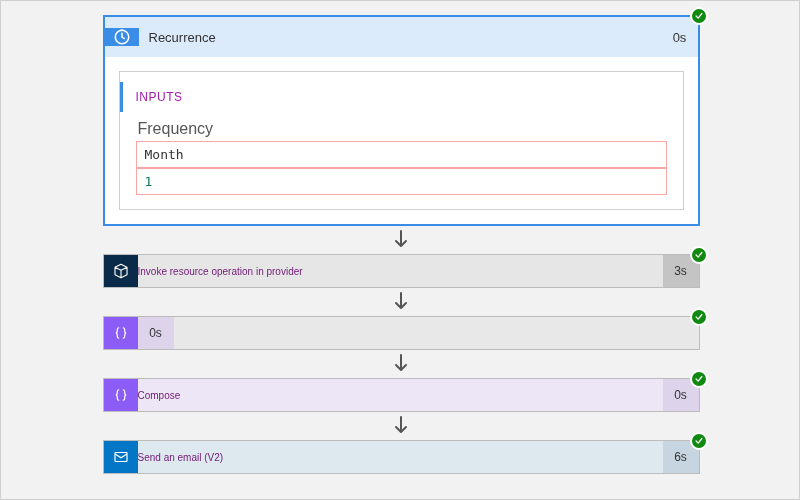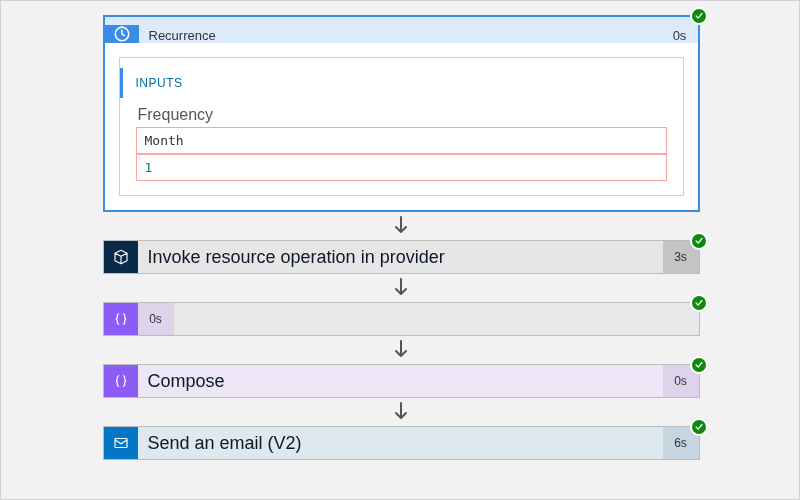--- a/index.html
+++ b/index.html
@@ -33,23 +33,22 @@
     width: 34px;
     display: flex;
     align-items: center;
     justify-content: center;
     flex-shrink: 0;
   }
   .step .label {
     flex: 1;
     display: flex;
     align-items: center;
-    padding-left: 10px;
-    font-size: 18px;
-    color: #0f172a;
+    font-size: 10px;
+    color: #701a75;
   }
   .step .duration {
     width: 36px;
     display: flex;
     align-items: center;
     justify-content: center;
     font-size: 12px;
     color: #333;
   }
   .badge {
@@ -76,22 +75,22 @@
   
   .expanded {
     width: 597px;
     margin: 0 auto;
     position: relative;
     border: 2px solid #3a8de6;
     background: #fff;
   }
   .exp-header {
     display: flex;
-    align-items: flex-end;
-    height: 26px;
+    align-items: center;
+    height: 40px;
     background: #dcebfb;
   }
   .exp-header .icon {
     width: 34px;
     background: #3a8de6;
     display: flex;
     align-items: center;
     justify-content: center;
   }
   .exp-header .label {
@@ -116,21 +115,21 @@
   }
   .inputs-card {
     border: 1px solid #cfcfcf;
     padding: 0 16px 14px 16px;
   }
   .inputs-title {
     border-left: 3px solid #3a8de6;
     padding: 8px 10px;
     font-size: 12px;
     letter-spacing: 0.5px;
-    color: #0369a1;
+    color: #a21caf;
     margin: 10px 0 8px -16px;
     padding-left: 13px;
   }
   .field-label {
     font-size: 16px;
     color: #555;
     margin: 6px 2px 3px 2px;
   }
   .field-value {
     border: 1px solid #fca5a5;

